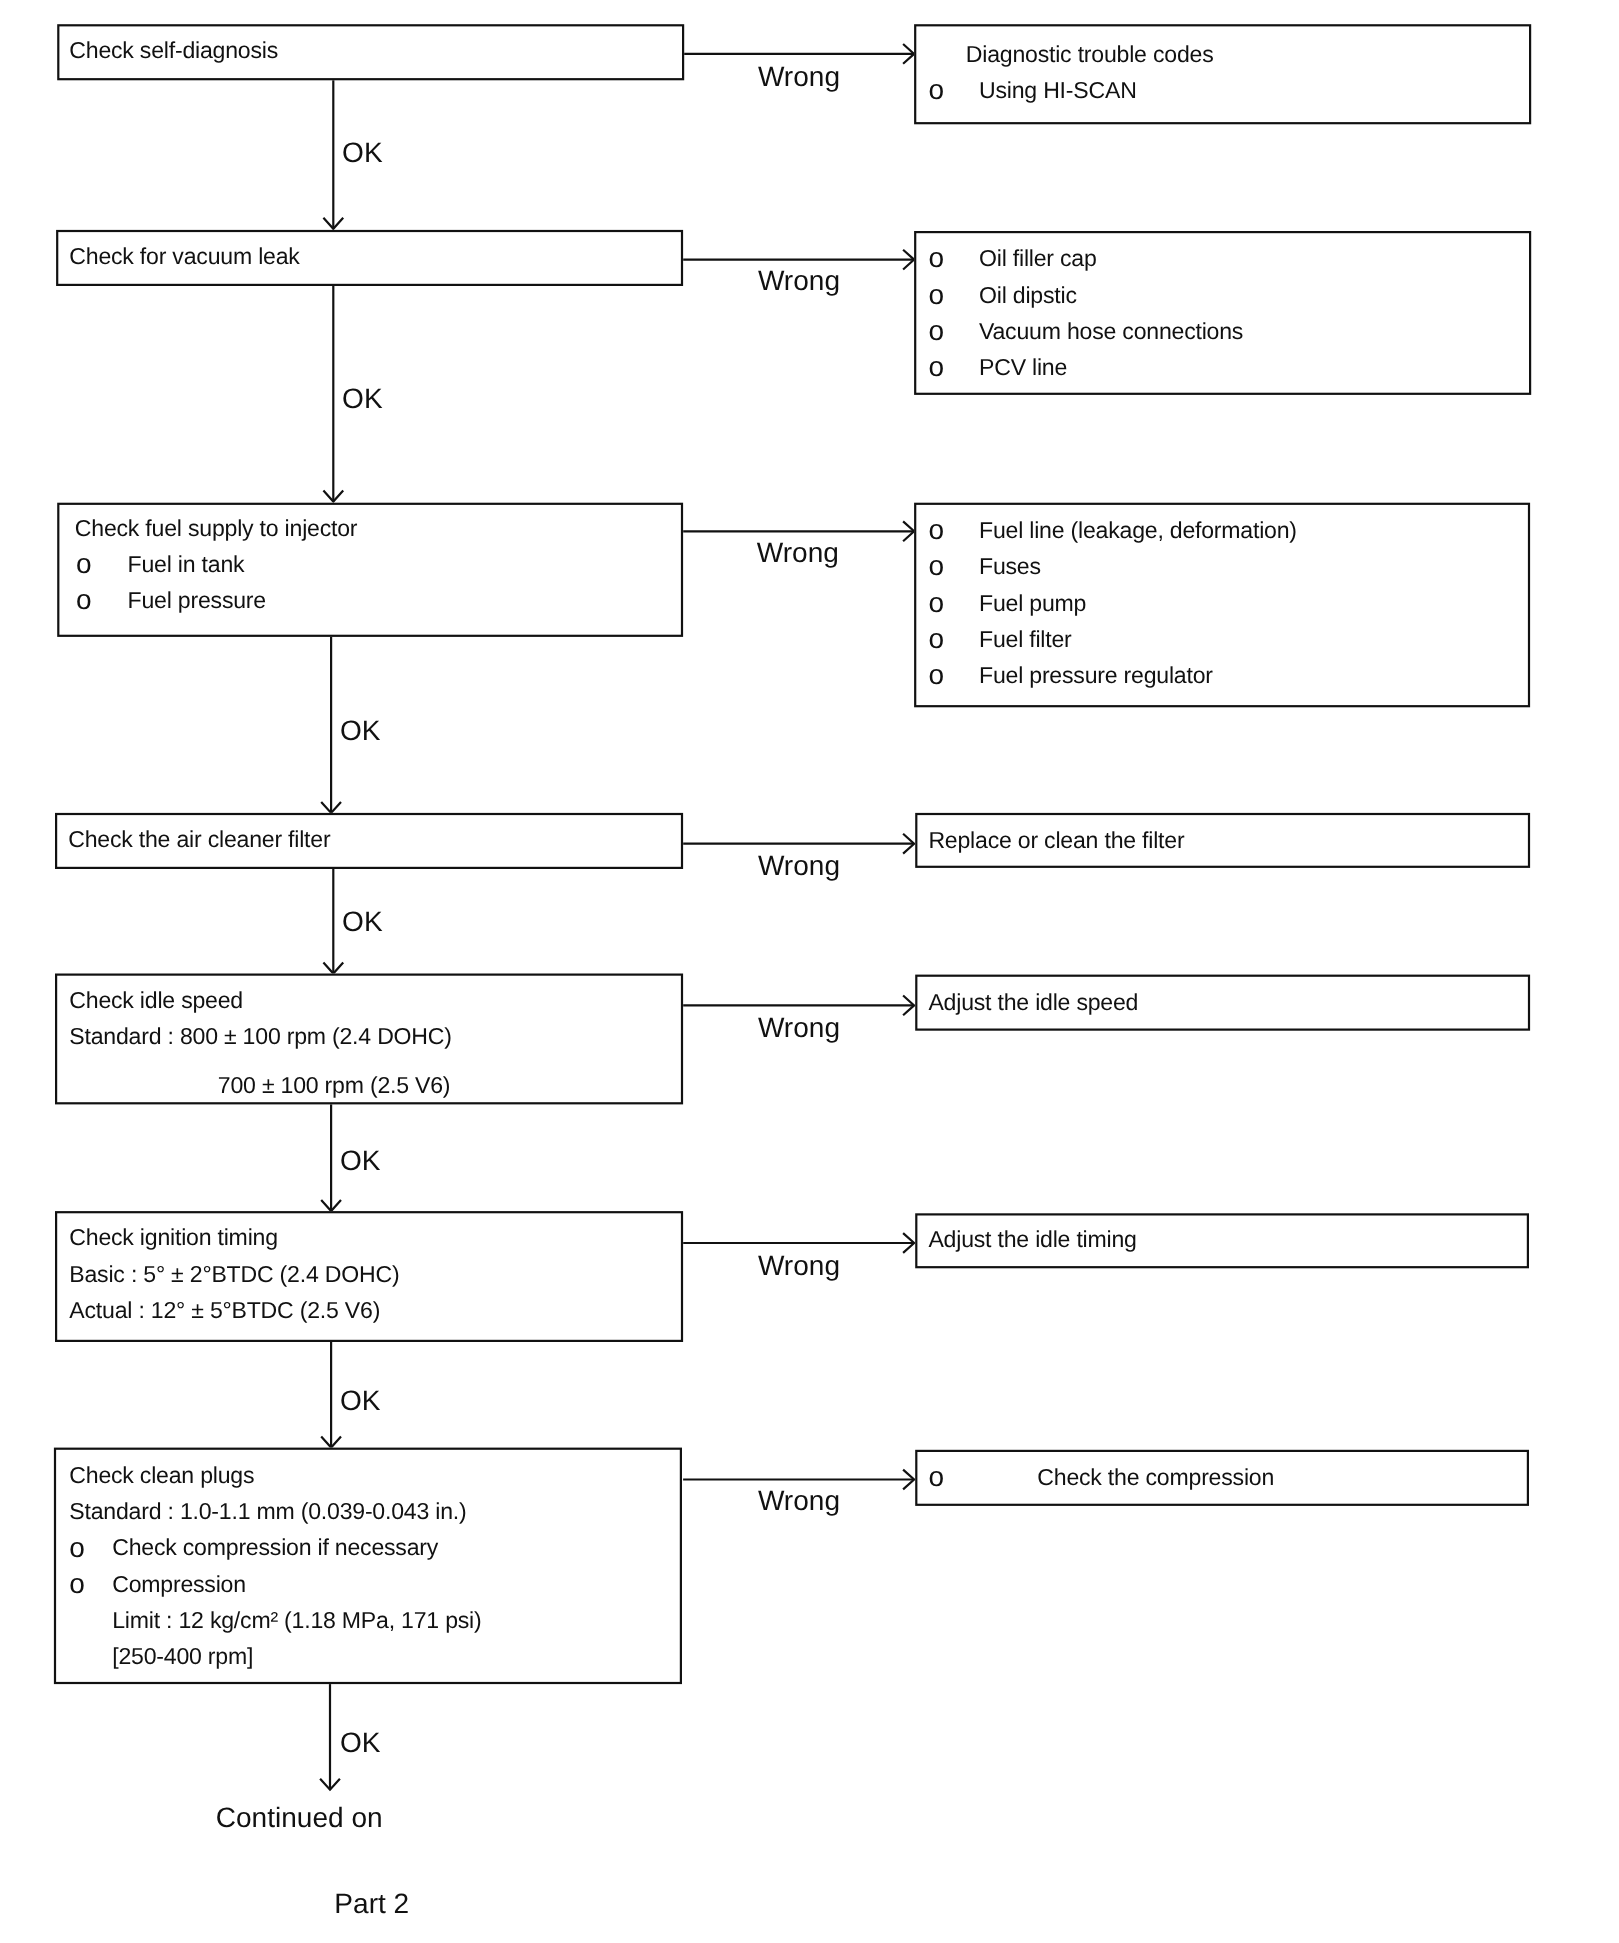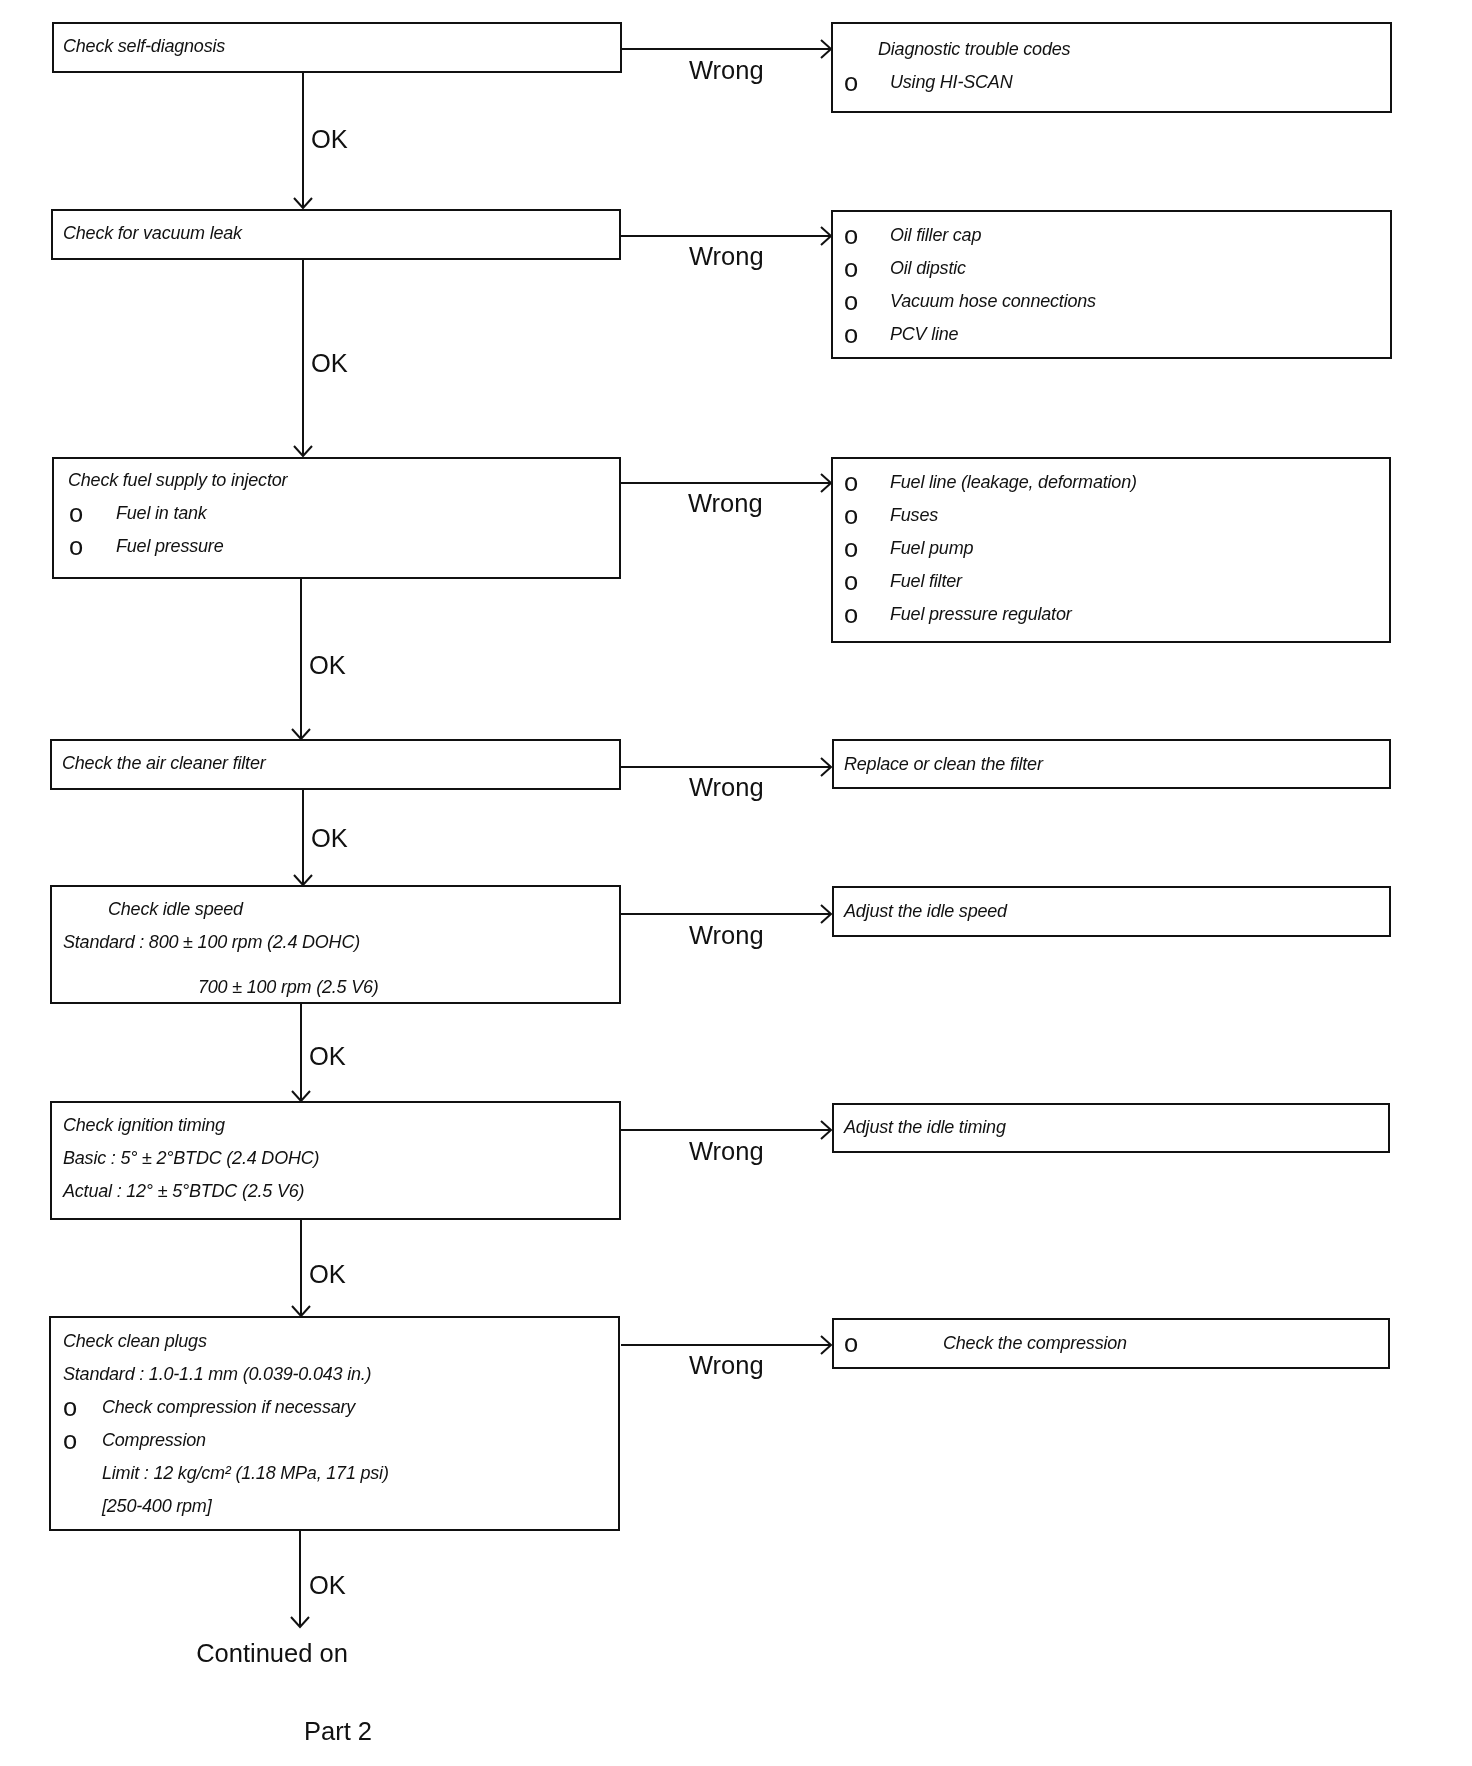--- a/index.html
+++ b/index.html
@@ -1,19 +1,19 @@
 <!DOCTYPE html>
 <html><head>
 <meta charset="utf-8">
 <style>
   html, body { margin:0; padding:0; background:#ffffff; }
   body { width:1472px; height:1766px; position:relative; overflow:hidden;
          font-family:"Liberation Sans", sans-serif; color:#111; }
   .box { position:absolute; border:2px solid #111; box-sizing:border-box; background:#fff; }
-  .ln { position:absolute; font-size:18px; line-height:33px; white-space:pre; letter-spacing:-0.2px;font-style:italic; }
+  .ln { position:absolute; font-size:21px; line-height:33px; white-space:pre; letter-spacing:-0.2px; }
   .bul { position:absolute; font-size:25.5px; line-height:33px; }
   svg.wires { position:absolute; left:0; top:0; }
   .lbl { position:absolute; font-size:25.5px; line-height:30px; white-space:nowrap; }
   .center { text-align:center; }
 </style>
 </head>
 <body>
 
 <svg class="wires" width="1472" height="1766">
   <g stroke="#111" stroke-width="2" fill="none">
@@ -94,21 +94,21 @@
 <div class="ln" style="left:890px;top:598px;">Fuel pressure regulator</div>
 
 <div class="box" style="left:50px;top:739px;width:571px;height:51px;"></div>
 <div class="ln" style="left:62px;top:747px;">Check the air cleaner filter</div>
 <div class="lbl" style="left:311px;top:823px;">OK</div>
 <div class="lbl" style="left:689px;top:772px;">Wrong</div>
 <div class="box" style="left:832px;top:739px;width:559px;height:50px;"></div>
 <div class="ln" style="left:844px;top:748px;">Replace or clean the filter</div>
 
 <div class="box" style="left:50px;top:885px;width:571px;height:119px;"></div>
-<div class="ln" style="left:63px;top:893px;margin-left:45px;">Check idle speed</div>
+<div class="ln" style="left:63px;top:893px;">Check idle speed</div>
 <div class="ln" style="left:63px;top:926px;">Standard : 800 ± 100 rpm (2.4 DOHC)</div>
 <div class="ln" style="left:198px;top:959px;margin-top:12px;">700 ± 100 rpm (2.5 V6)</div>
 <div class="lbl" style="left:309px;top:1041px;">OK</div>
 <div class="lbl" style="left:689px;top:920px;">Wrong</div>
 <div class="box" style="left:832px;top:886px;width:559px;height:51px;"></div>
 <div class="ln" style="left:844px;top:895px;">Adjust the idle speed</div>
 
 <div class="box" style="left:50px;top:1101px;width:571px;height:119px;"></div>
 <div class="ln" style="left:63px;top:1109px;">Check ignition timing</div>
 <div class="ln" style="left:63px;top:1142px;">Basic : 5° ± 2°BTDC (2.4 DOHC)</div>

